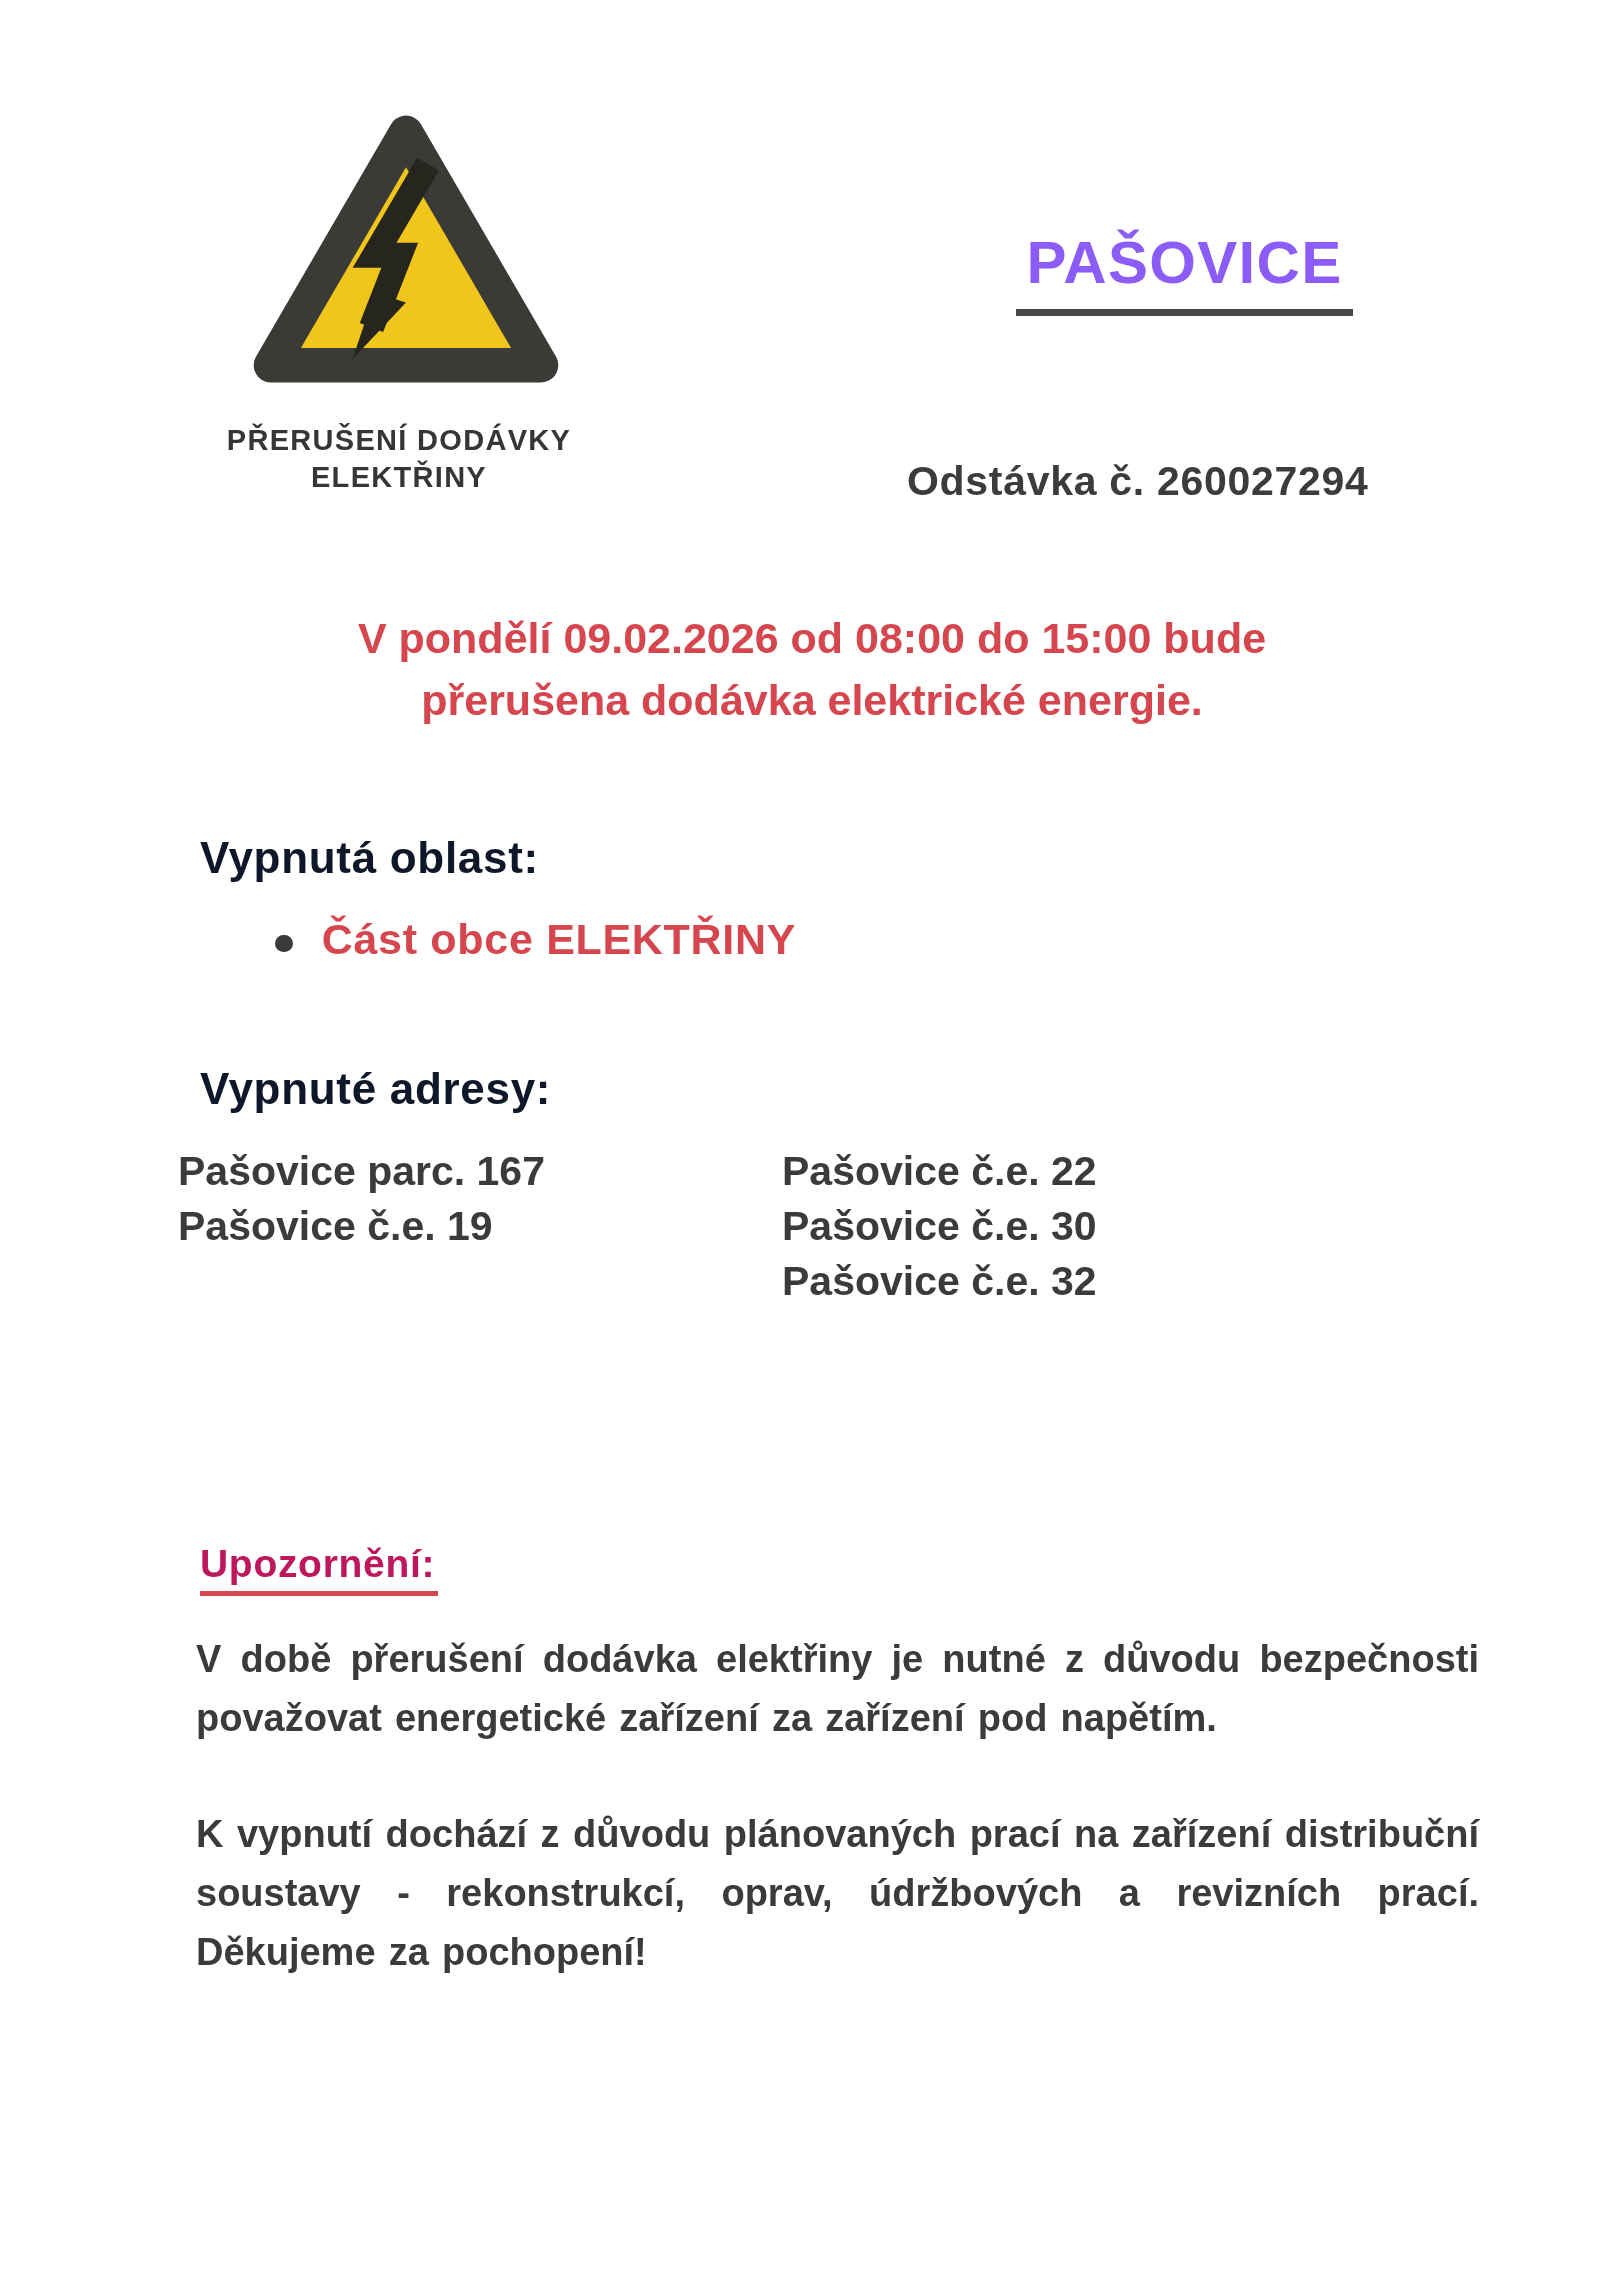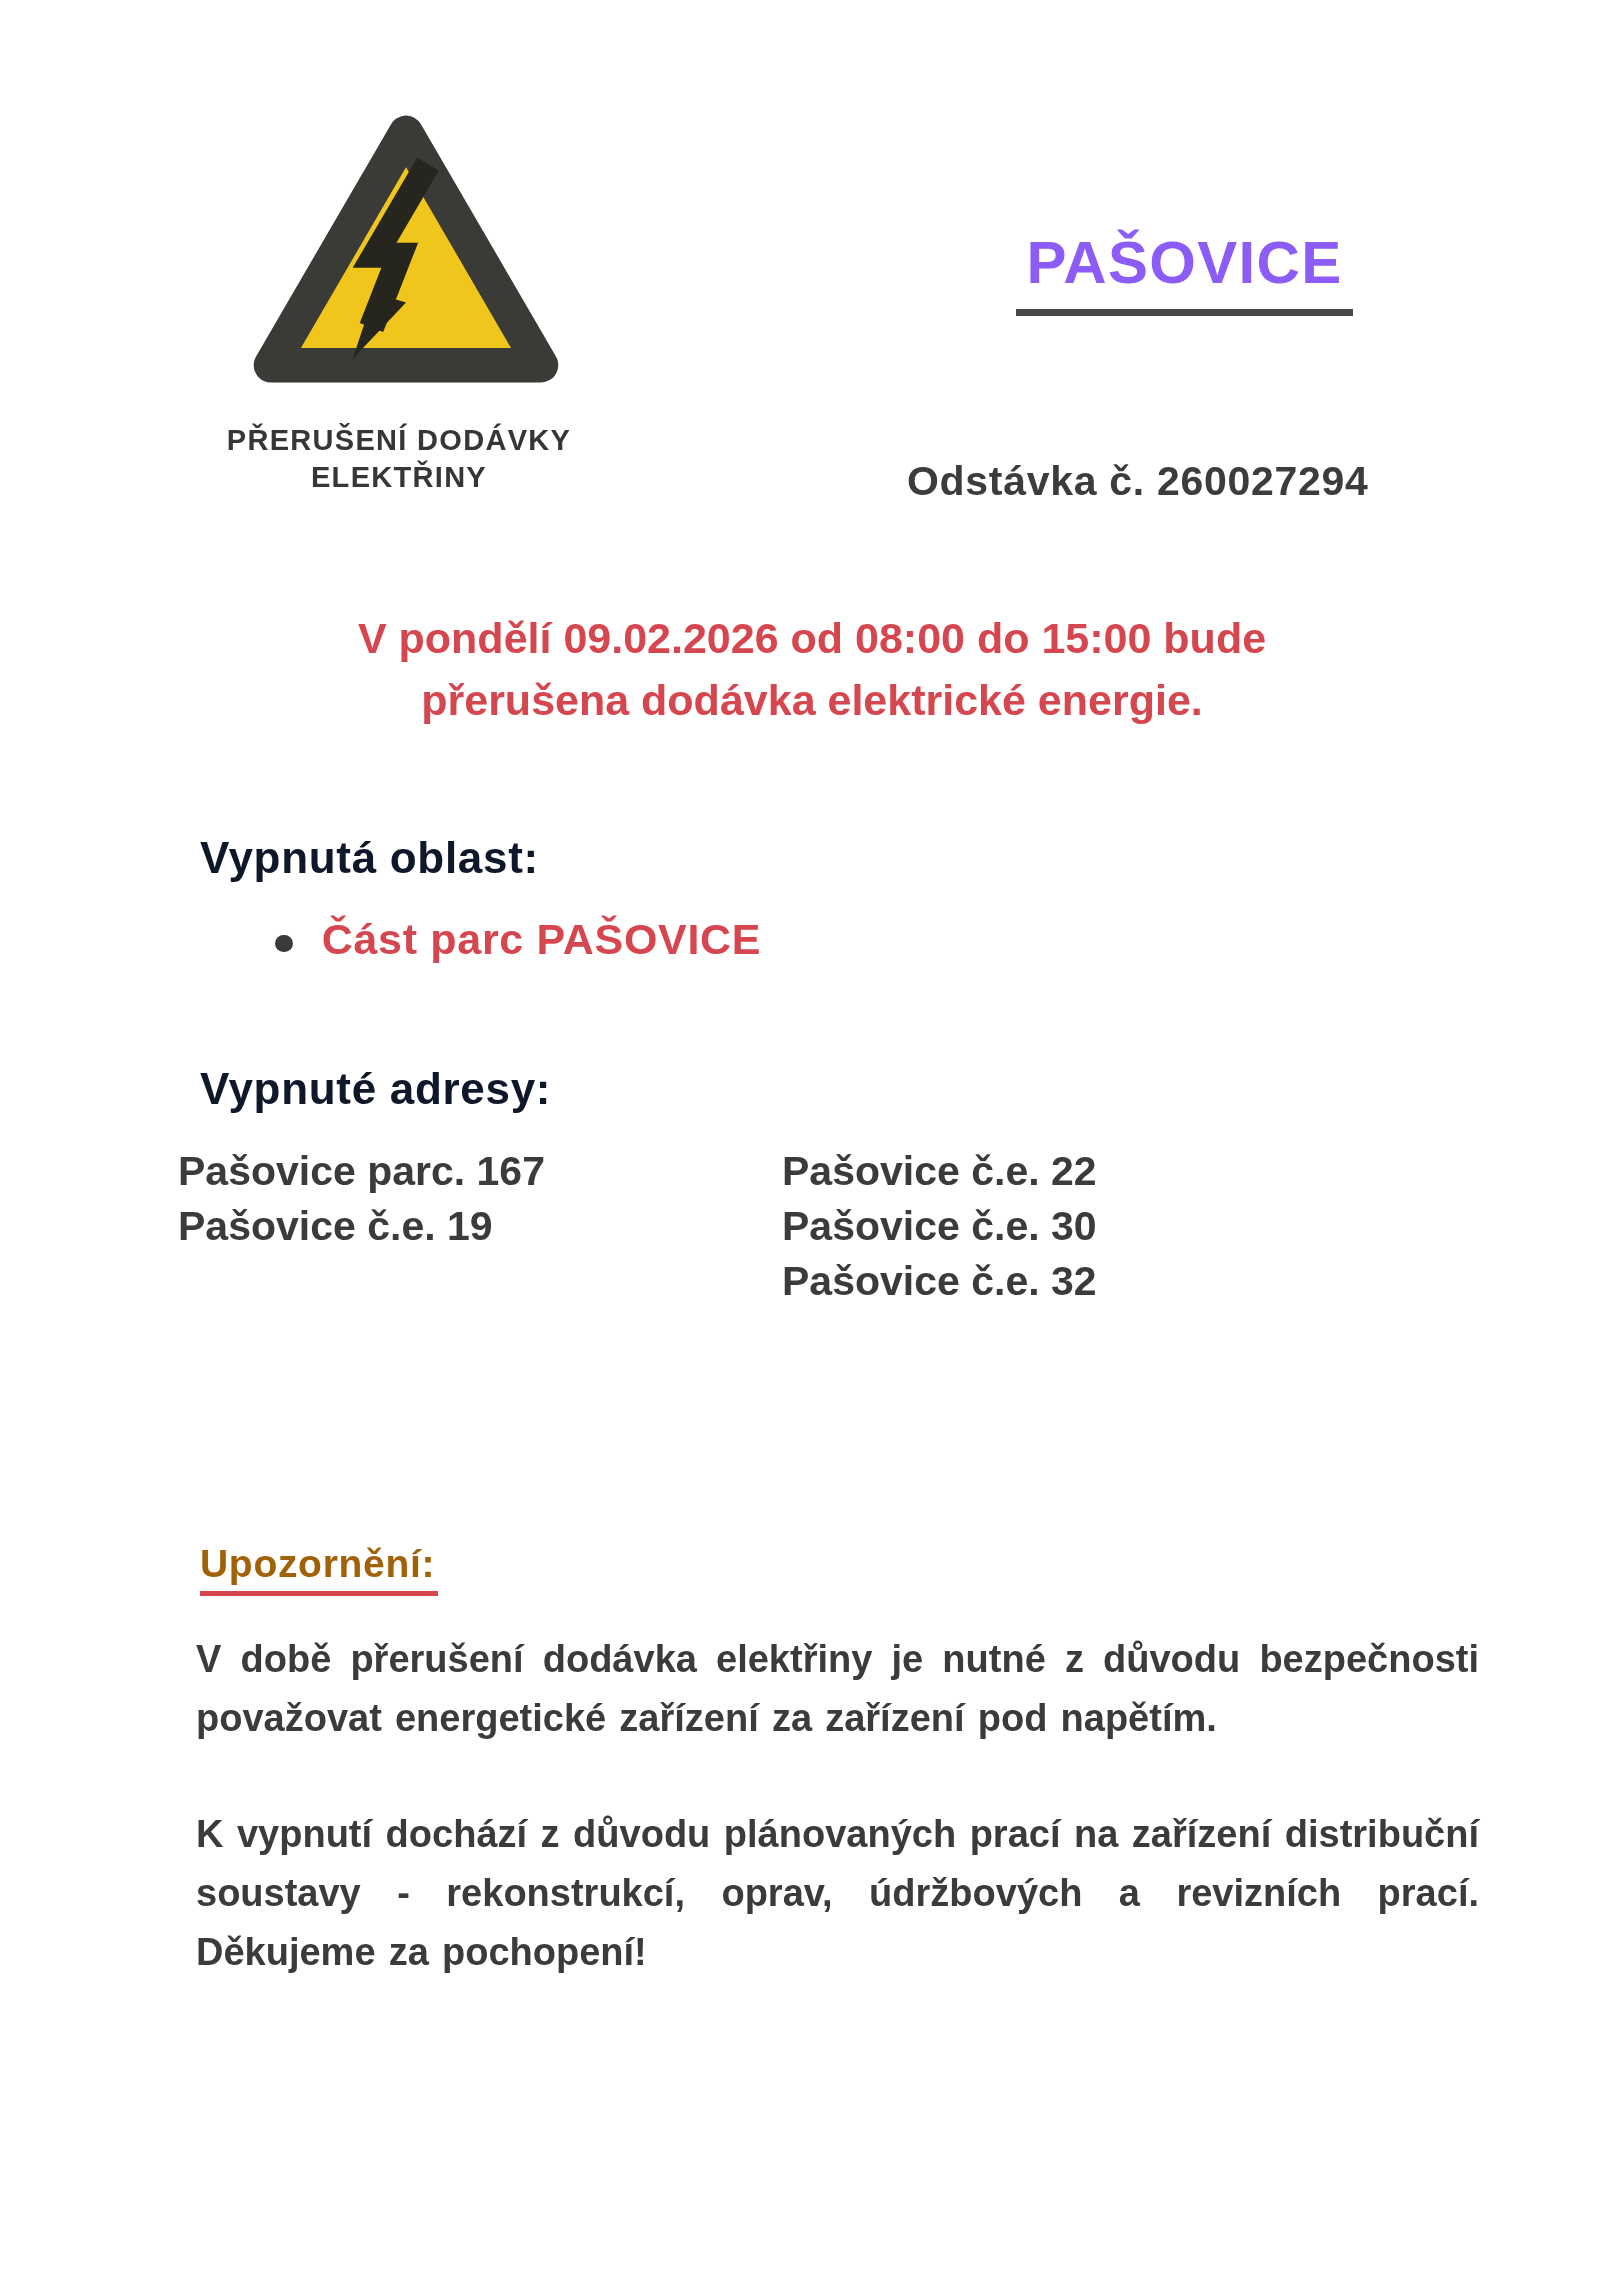--- a/index.html
+++ b/index.html
@@ -62,21 +62,21 @@
   .addr-heading { left: 200px; top: 1064px; }
   .addr-col { top: 1144px; font-size: 41px; font-weight: 700; color: #3b3b3b; line-height: 55px; }
   .addr-col-1 { left: 178px; }
   .addr-col-2 { left: 782px; }
   .addr-col div { white-space: nowrap; }
 
   
   .notice-heading-wrap { left: 200px; top: 1542px; }
   .notice-heading {
     display: inline-block;
-    color: #a16207; font-weight: bold; font-size: 39px; letter-spacing: 0.7px;
+    color: #be185d; font-weight: bold; font-size: 39px; letter-spacing: 0.7px;
     border-bottom: 5.2px solid #d6464e;
     padding: 0 2.6px 5.2px 0;
   }
   .body-para {
     left: 196px; width: 1283px;
     font-weight: bold; font-size: 38px; line-height: 1.55;
     color: #3b3b3b;
     text-align: justify;
     word-spacing: 2.6px;
   }
@@ -107,21 +107,21 @@
 
 <div class="abs headline">
   <div>V pondělí 09.02.2026 od 08:00 do 15:00 bude</div>
   <div>přerušena dodávka elektrické energie.</div>
 </div>
 
 <div class="abs section-heading area-heading">Vypnutá oblast:</div>
 
 <div class="abs area-bullet-row">
   <span class="bullet-dot"></span>
-  <span class="area-bullet-label">Část parc PAŠOVICE</span>
+  <span class="area-bullet-label">Část obce ELEKTŘINY</span>
 </div>
 
 <div class="abs section-heading addr-heading">Vypnuté adresy:</div>
 
 <div class="abs addr-col addr-col-1">
   <div>Pašovice parc. 167</div>
   <div>Pašovice č.e. 19</div>
 </div>
 <div class="abs addr-col addr-col-2">
   <div>Pašovice č.e. 22</div>

